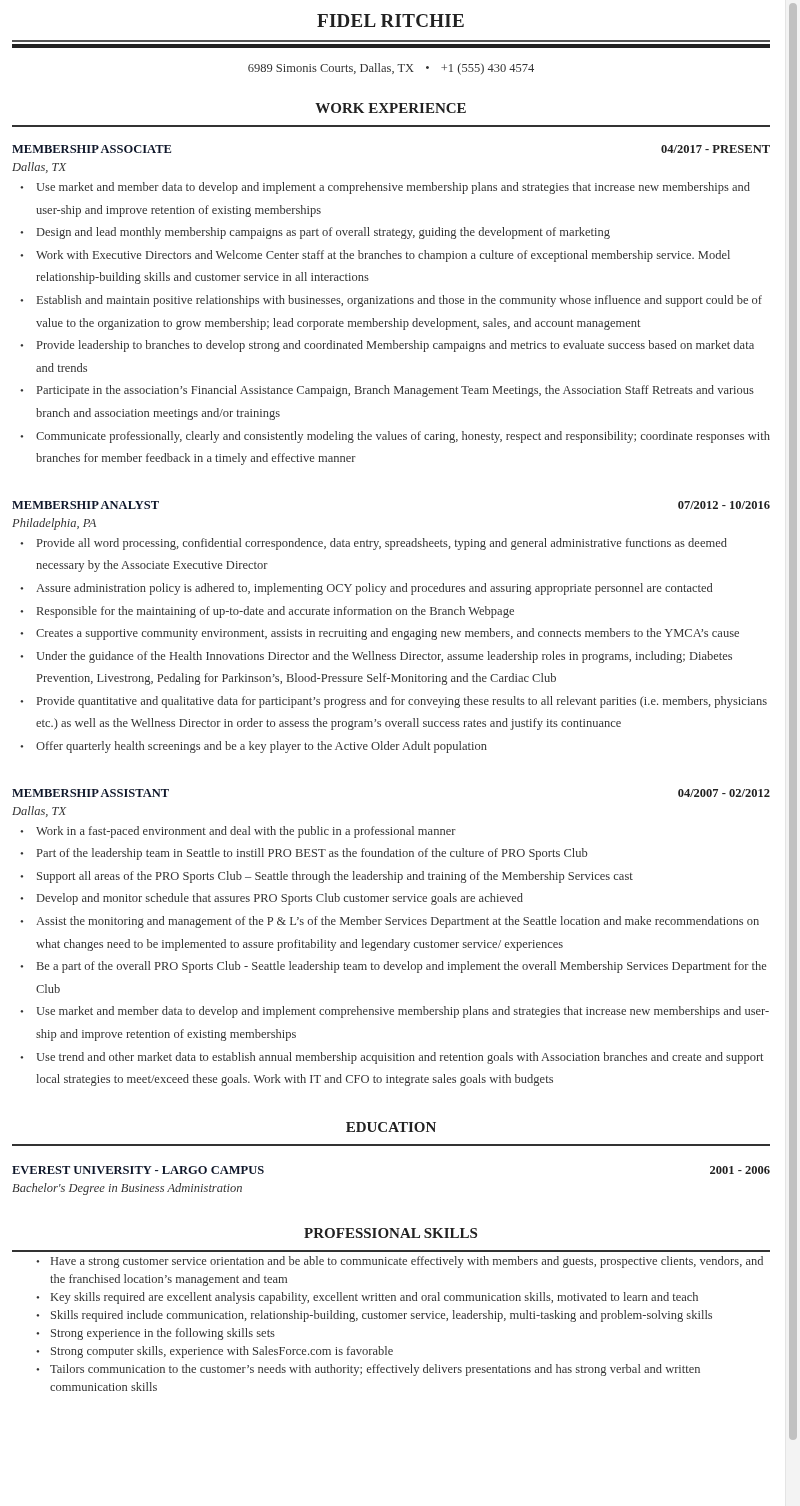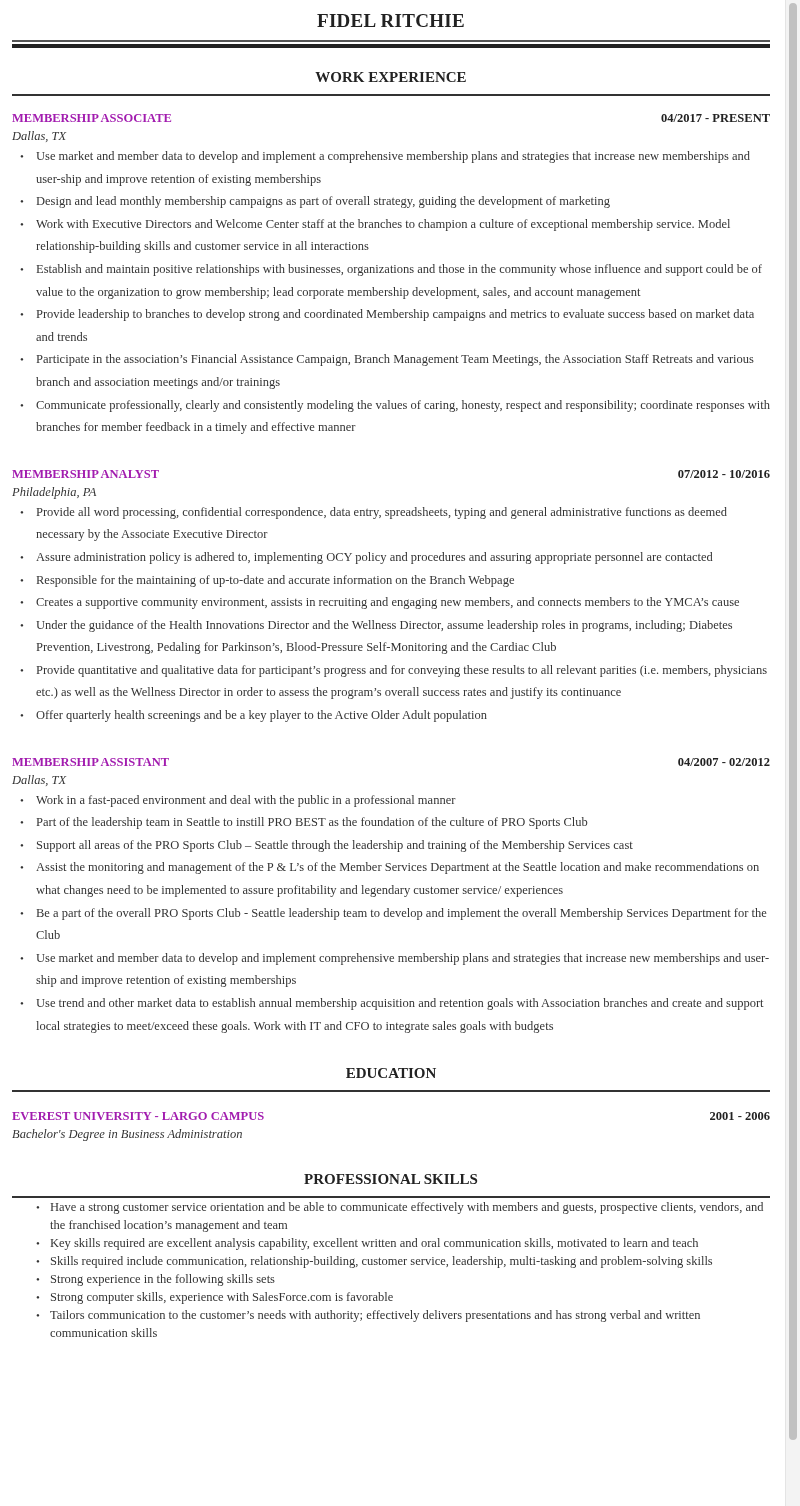--- a/index.html
+++ b/index.html
@@ -22,21 +22,21 @@
       text-align: center; font-size: 12.5px; margin-top: 11px; height: 20px; line-height: 20px; color: #333;
     }
     .contact .sep { margin: 0 8px; }
     .section-title {
       text-align: center; font-weight: bold; font-size: 15px; color: #222;
       line-height: 20px; margin: 0;
     }
     .section-rule { height: 2px; background: #333; margin-top: 7px; }
     .job { position: relative; }
     .job-head { display: flex; justify-content: space-between; align-items: baseline; height: 18px; line-height: 18px; }
-    .job-title { font-weight: bold; font-size: 12.5px; color: #a21caf; }
+    .job-title { font-weight: bold; font-size: 12.5px; color: #0f172a; }
     .job-dates { font-weight: bold; font-size: 12.5px; color: #222; }
     .job-loc { font-style: italic; font-size: 12.5px; color: #333; height: 18px; line-height: 18px; }
     ul.bullets { margin: 0; padding: 0 0 0 24px; list-style: none; }
     ul.bullets li {
       position: relative; font-size: 12.5px; line-height: 22.6px; color: #333;
     }
     ul.bullets li::before {
       content: "\2022"; position: absolute; left: -16px; top: 0; font-size: 11px; color: #333;
     }
     ul.skills { margin: 0; padding: 0 0 0 38px; list-style: none; }
@@ -52,20 +52,25 @@
   </style>
 </head>
 <body>
 
 <div class="page">
 
   <h1 class="name">FIDEL RITCHIE</h1>
   <div class="double-rule">
     <div class="thin"></div>
     <div class="thick"></div>
+  </div>
+  <div class="contact">
+    <span>6989 Simonis Courts,  Dallas, TX</span>
+    <span class="sep">•</span>
+    <span>+1 (555) 430 4574</span>
   </div>
 
   <div style="margin-top:20px;">
     <h2 class="section-title">WORK EXPERIENCE</h2>
     <div class="section-rule"></div>
 
     <div class="job" style="margin-top:13px;">
       <div class="job-head">
         <span class="job-title">MEMBERSHIP ASSOCIATE</span>
         <span class="job-dates">04/2017 - PRESENT</span>
@@ -102,20 +107,21 @@
     <div class="job" style="margin-top:26px;">
       <div class="job-head">
         <span class="job-title">MEMBERSHIP ASSISTANT</span>
         <span class="job-dates">04/2007 - 02/2012</span>
       </div>
       <div class="job-loc">Dallas, TX</div>
       <ul class="bullets">
         <li>Work in a fast-paced environment and deal with the public in a professional manner</li>
         <li>Part of the leadership team in Seattle to instill PRO BEST as the foundation of the culture of PRO Sports Club</li>
         <li>Support all areas of the PRO Sports Club – Seattle through the leadership and training of the Membership Services cast</li>
+        <li>Develop and monitor schedule that assures PRO Sports Club customer service goals are achieved</li>
         <li>Assist the monitoring and management of the P &amp; L’s of the Member Services Department at the Seattle location and make recommendations on what changes need to be implemented to assure profitability and legendary customer service/ experiences</li>
         <li>Be a part of the overall PRO Sports Club - Seattle leadership team to develop and implement the overall Membership Services Department for the Club</li>
         <li>Use market and member data to develop and implement comprehensive membership plans and strategies that increase new memberships and user-ship and improve retention of existing memberships</li>
         <li>Use trend and other market data to establish annual membership acquisition and retention goals with Association branches and create and support local strategies to meet/exceed these goals. Work with IT and CFO to integrate sales goals with budgets</li>
       </ul>
     </div>
   </div>
 
   <div style="margin-top:26px;">
     <h2 class="section-title">EDUCATION</h2>

